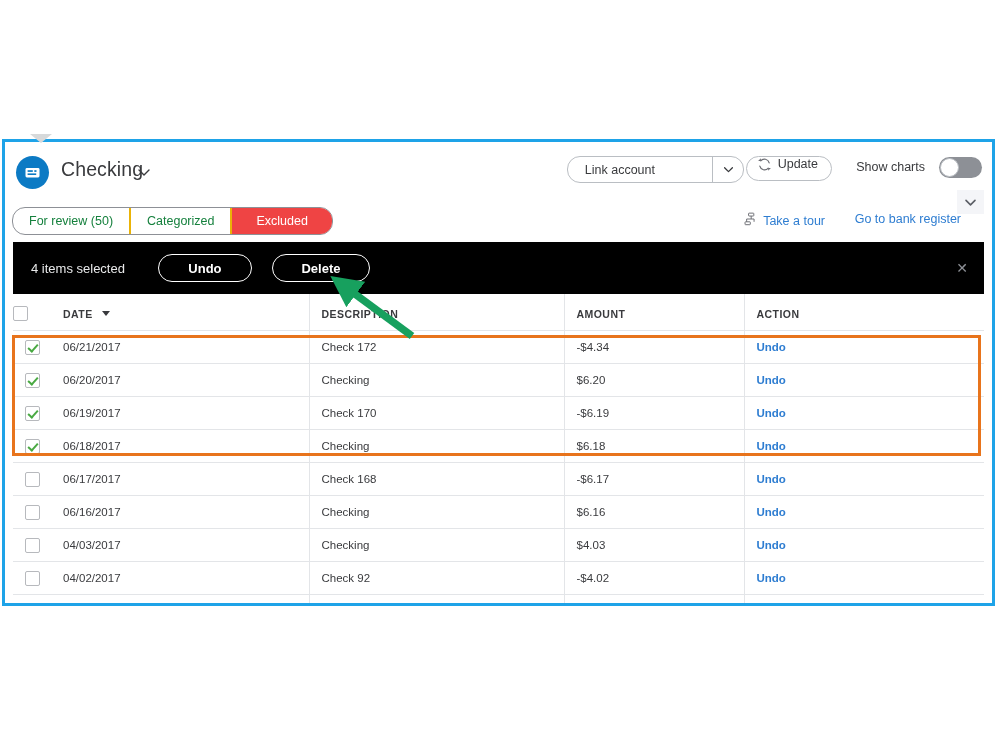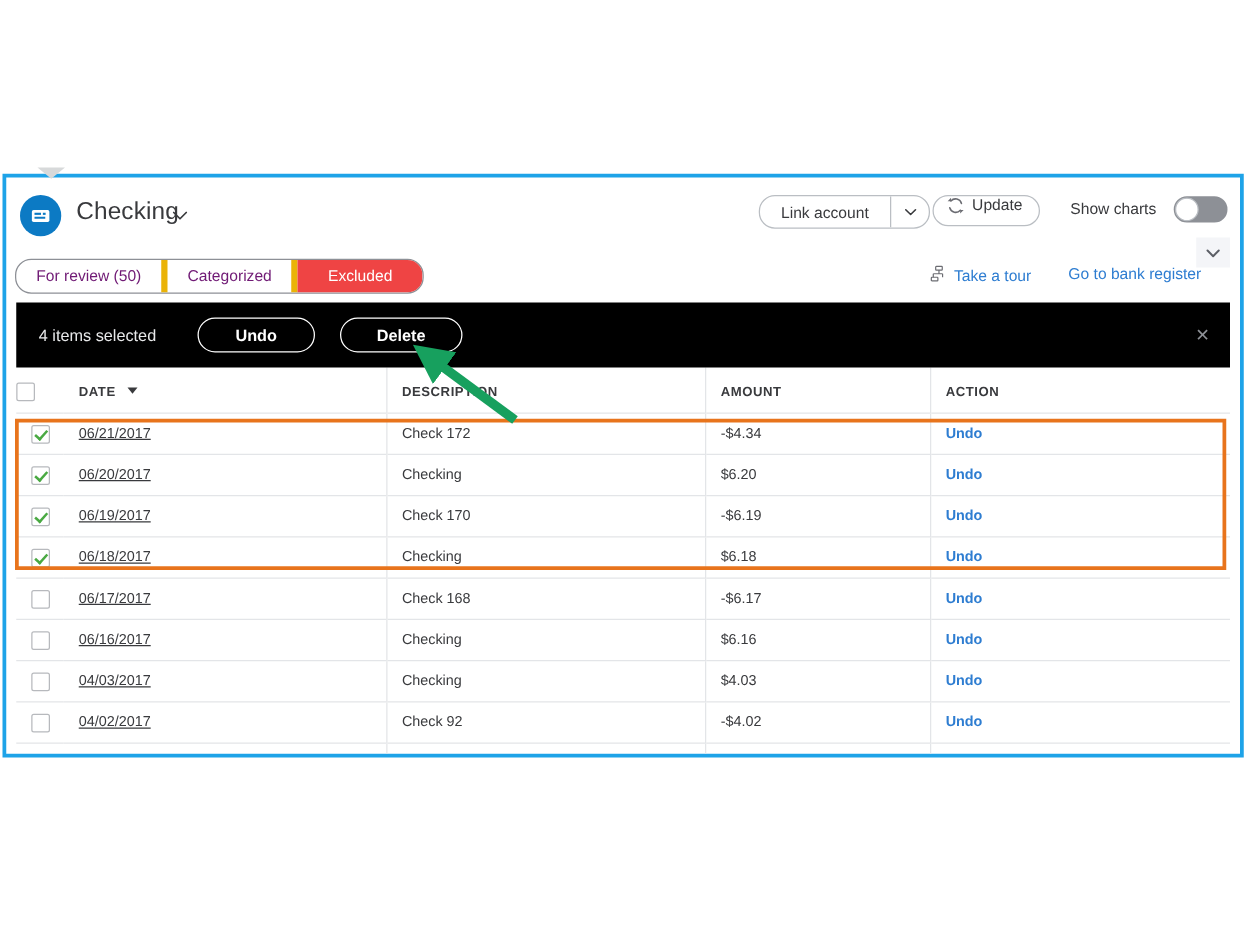--- a/index.html
+++ b/index.html
@@ -67,20 +67,21 @@
 
   .pill-group {
     position: absolute;
     right: 248px; top: 14px;
     display: flex;
     height: 25px;
     border: 1px solid #babec3;
     border-radius: 13px;
     overflow: hidden;
     background: #fff;
+    gap: 40px;
   }
   .pill-main {
     display: flex; align-items: center;
     padding: 0 17px;
     font-size: 12.5px;
     color: #393a3d;
     cursor: pointer;
   }
   .pill-caret {
     display: flex; align-items: center; justify-content: center;
@@ -151,22 +152,22 @@
     height: 26px;
     border: 1px solid #8d9096;
     border-radius: 13px;
     overflow: hidden;
     background: #fff;
   }
   .tab {
     display: flex; align-items: center; justify-content: center;
     padding: 0 16px;
     font-size: 12.5px;
-    color: #701a75;
-    border-right: 5px solid #eab308;
+    color: #15803d;
+    border-right: 2px solid #eab308;
     cursor: pointer;
     white-space: nowrap;
   }
   .tab:last-child { border-right: none; }
   .tab.active {
     background: #ef4444;
     color: #ffffff;
     padding: 0 24px;
   }
 
@@ -251,21 +252,21 @@
   .tbl th.th-amt  { padding-left: 12px; border-left: 1px solid #e3e5e8; }
   .tbl th.th-act  { padding-left: 12px; border-left: 1px solid #e3e5e8; }
 
   .tbl td {
     font-size: 11.5px;
     color: #393a3d;
     height: 30px;
     border-top: 1px solid #e3e5e8;
     vertical-align: middle;
   }
-  .tbl td.td-date { padding-left: 12px; text-decoration: underline; }
+  .tbl td.td-date { padding-left: 12px; }
   .tbl td.td-desc { padding-left: 12px; border-left: 1px solid #e3e5e8; }
   .tbl td.td-amt  { padding-left: 12px; border-left: 1px solid #e3e5e8; }
   .tbl td.td-act  { padding-left: 12px; border-left: 1px solid #e3e5e8; }
   .tbl tr.sel td.td-chk,
   .tbl tr.sel td.td-date { border-left: none; }
 
   .td-chk { text-align: center; }
 
   .undo-link {
     color: #2e7dd1;

